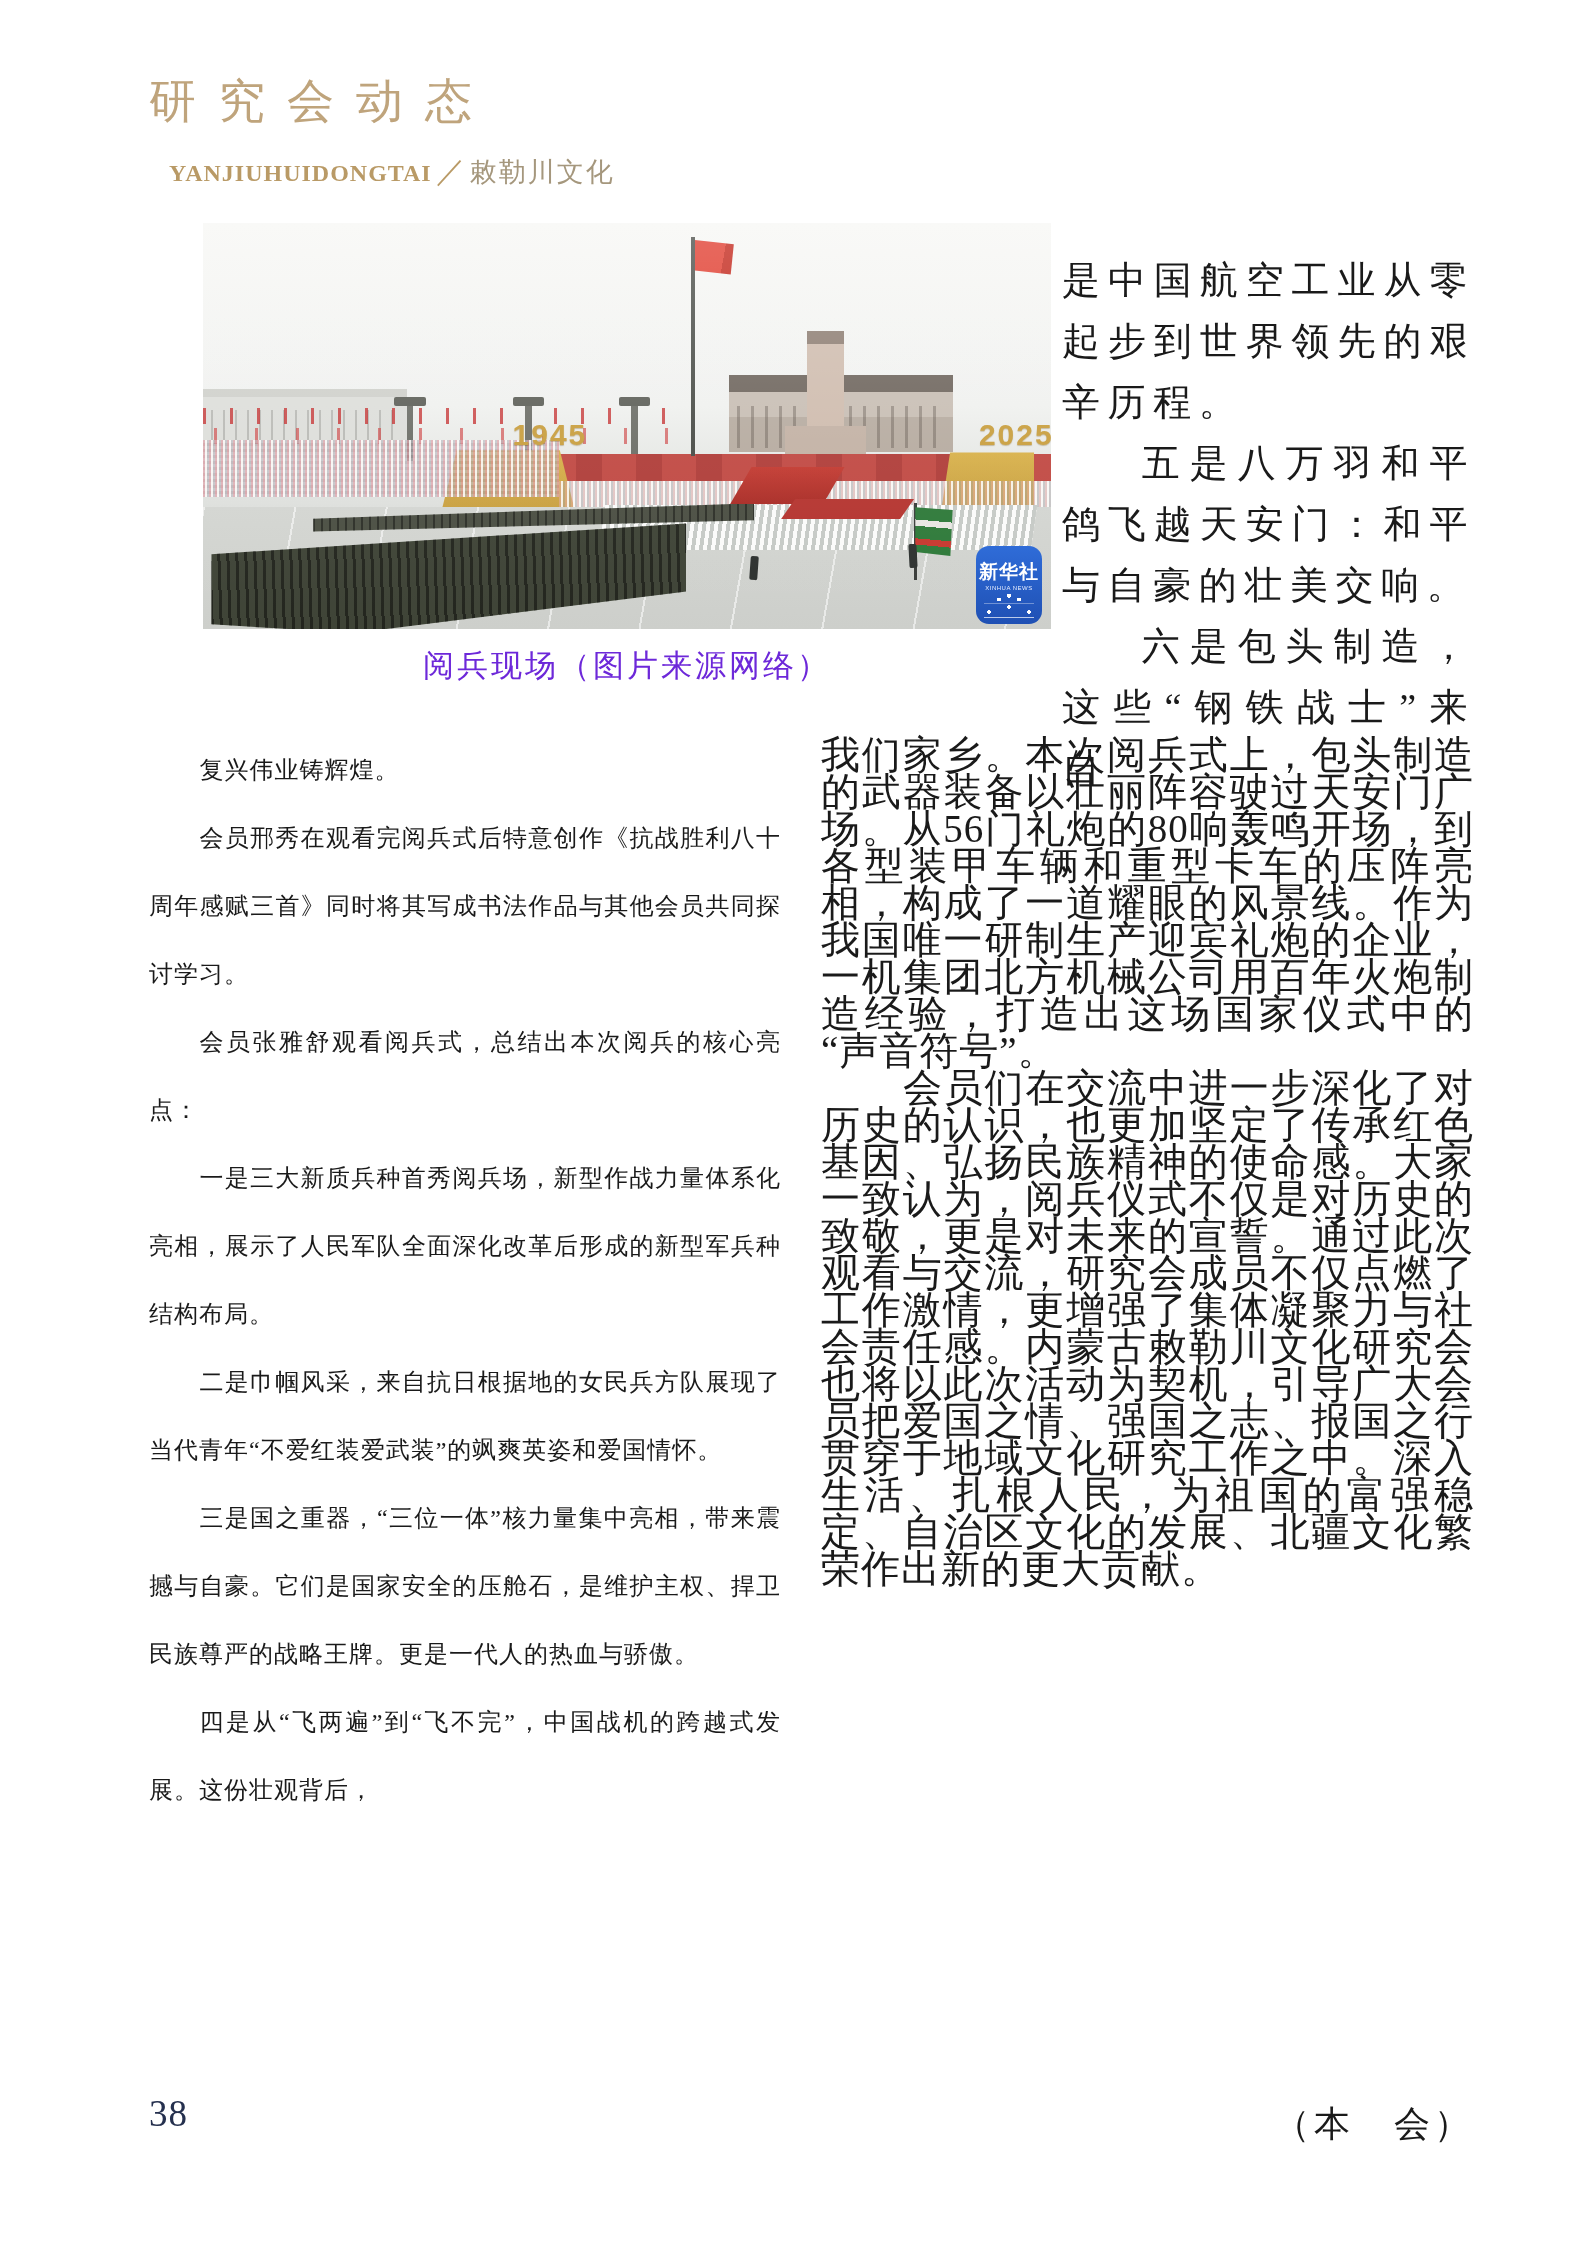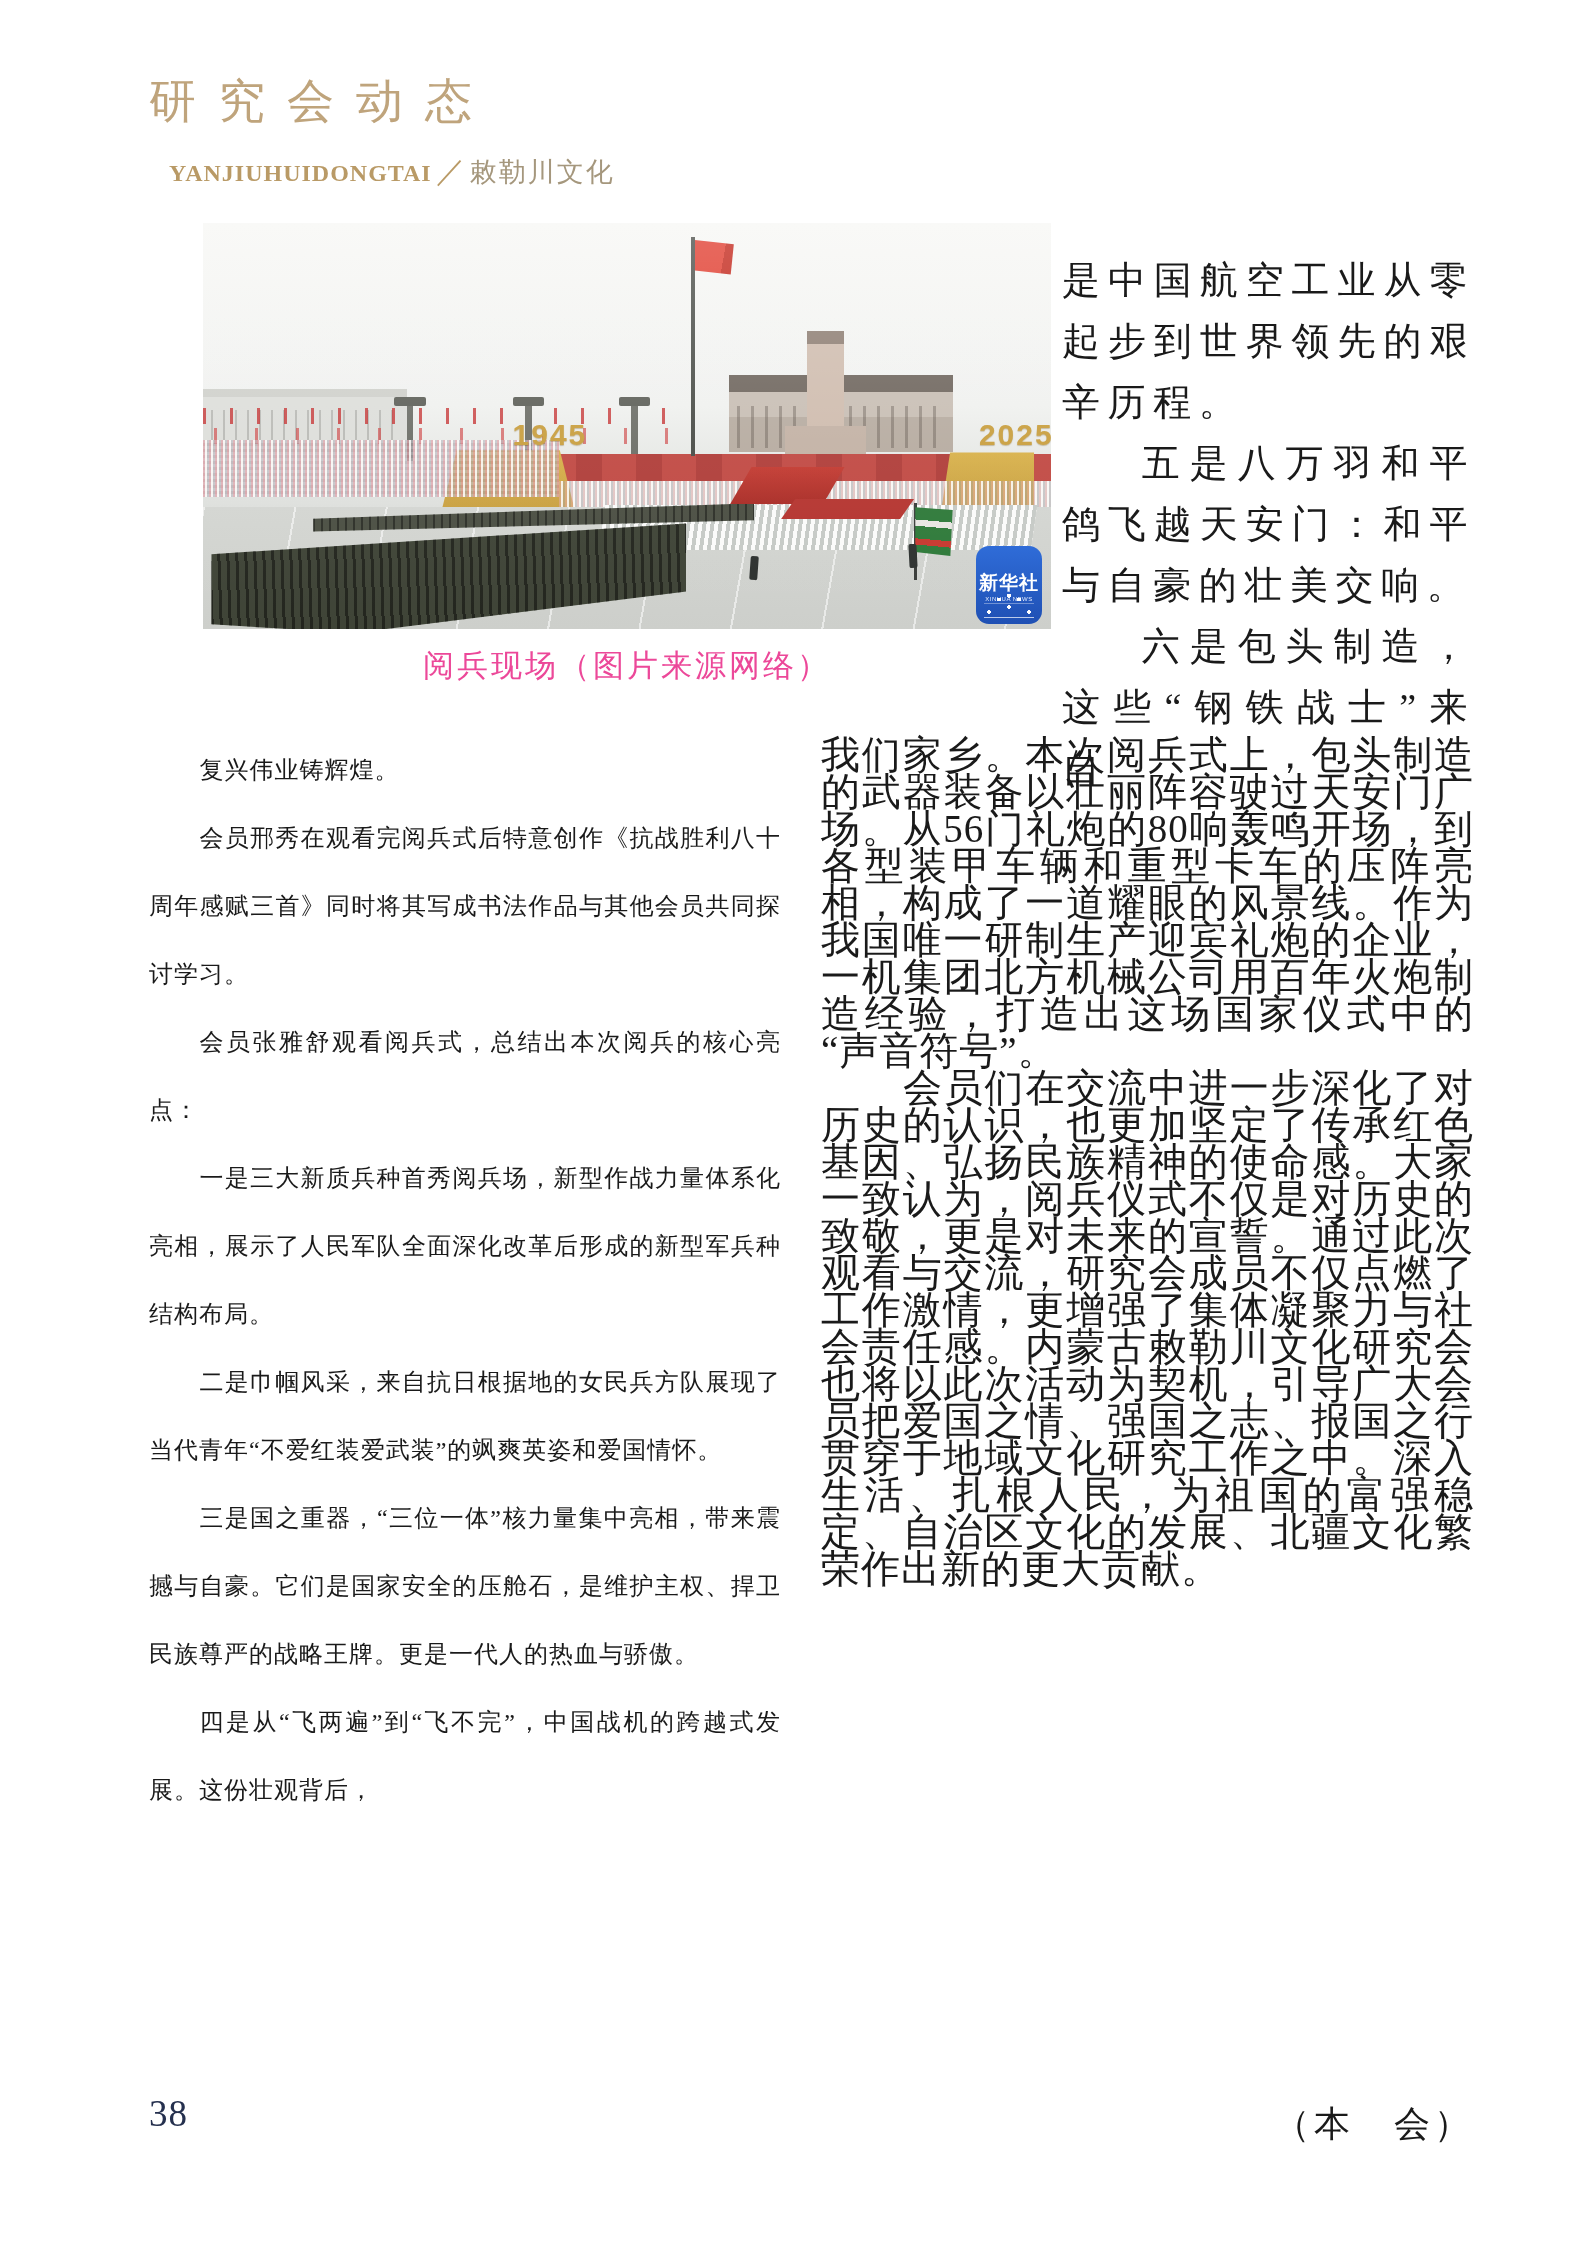--- a/index.html
+++ b/index.html
@@ -78,35 +78,35 @@
   .bearer.b1 { left:64.5%; top:82%; transform:rotate(4deg); }
   .bearer.b2 { left:83.2%; top:79%; transform:rotate(-3deg); }
   .army-flag { left:84%; top:70%; width:4.4%; height:12%;
      background:linear-gradient(185deg, #2f7a3a 0 30%, #e8e6e2 30% 42%, #2f7a3a 42% 66%, #c8382f 66% 78%, #2f7a3a 78% 100%);
      clip-path:polygon(0 0, 100% 6%, 94% 100%, 0 92%); }
   .army-flagpole { left:83.8%; top:69%; width:0.35%; height:19%; background:#3a3d3a; }
   .haze { left:0; top:0; width:100%; height:100%;
      background:linear-gradient(rgba(255,255,255,.25), rgba(255,255,255,.05) 55%, rgba(255,255,255,0)); }
   .xinhua-badge { right:9px; bottom:5px; width:66px; height:78px; border-radius:13px;
      background:linear-gradient(#2f6cd8,#1f50b4); text-align:center; overflow:hidden; }
-  .xinhua-cn { margin-top:24px; font-size:19px; font-weight:bold; color:#fff; letter-spacing:1px; }
+  .xinhua-cn { margin-top:13px; font-size:19px; font-weight:bold; color:#fff; letter-spacing:1px; }
   .xinhua-en { font-size:6px; color:#e6edff; letter-spacing:.5px; font-family:"Liberation Sans","DejaVu Sans",sans-serif; }
   .xinhua-net { position:absolute; left:8px; bottom:6px; width:50px; height:26px;
      background:
       radial-gradient(circle 2px at 10% 80%, #fff 98%, transparent),
       radial-gradient(circle 2px at 30% 30%, #fff 98%, transparent),
       radial-gradient(circle 2px at 50% 15%, #fff 98%, transparent),
       radial-gradient(circle 2px at 70% 30%, #fff 98%, transparent),
       radial-gradient(circle 2px at 90% 80%, #fff 98%, transparent),
       radial-gradient(circle 2px at 50% 60%, #fff 98%, transparent),
       linear-gradient(transparent 45%, rgba(255,255,255,.35) 46% 48%, transparent 49%);
      border-bottom:1px solid rgba(255,255,255,.7); }
 
   .figure-caption { position:absolute; left:190px; top:645px; width:848px; text-align:center;
-     font-size:31px; color:#ec4899; letter-spacing:3px; }
+     font-size:31px; color:#6d28d9; letter-spacing:3px; }
 
   
   .col { position:absolute; text-align:justify; }
   .col p { text-align:justify; }
   .col-narrow { left:1049px; top:250px; width:413px; font-size:38px; line-height:61px; letter-spacing:0.2em; }
   .col-left  { left:136px; top:736px; width:632px; font-size:24px; line-height:68px; letter-spacing:1px; }
   .col-right { left:808px; top:736px; width:653px; font-size:39px; line-height:37px; letter-spacing:1px; }
   p.indent { text-indent:2.1em; }
   .signature { position:absolute; left:808px; top:2090px; width:653px; text-align:right;
      font-size:36px; line-height:68px; letter-spacing:4px; }

